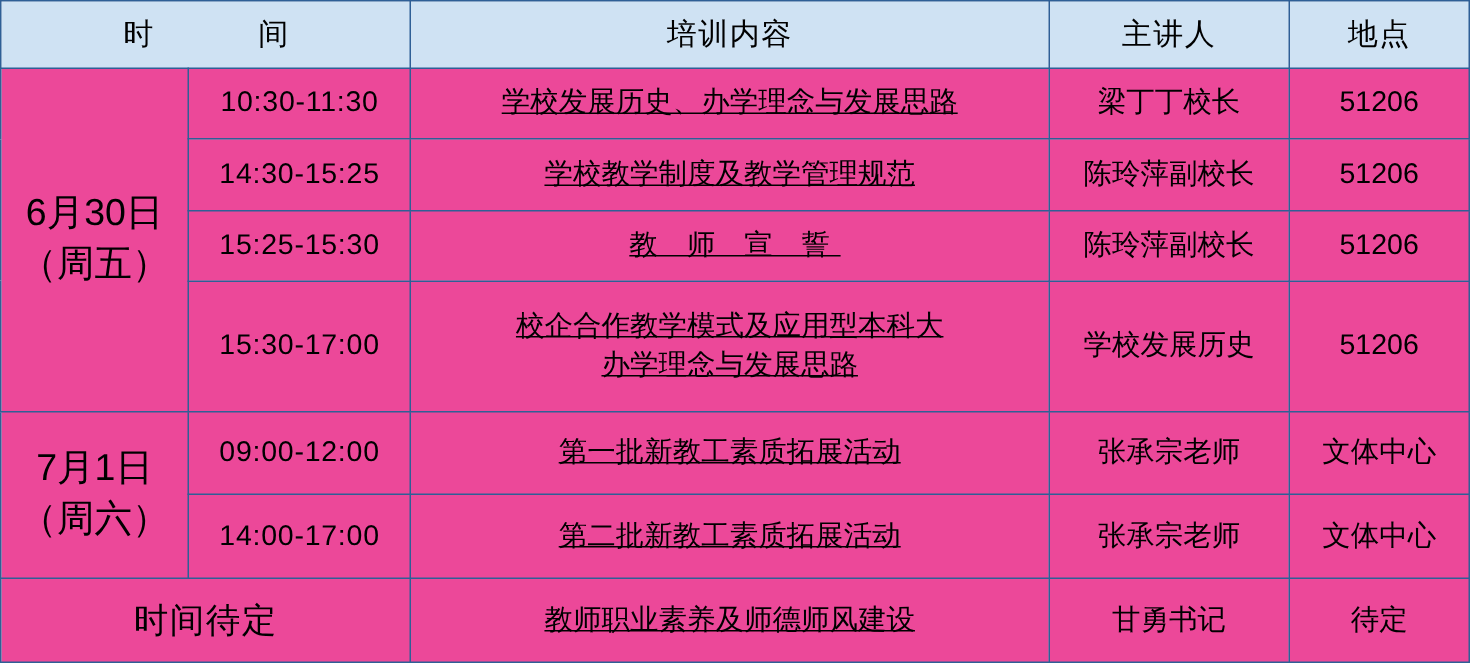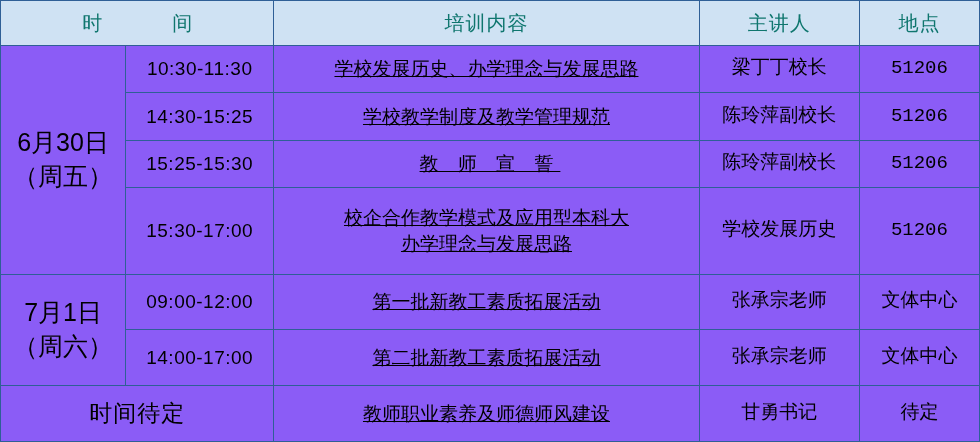--- a/index.html
+++ b/index.html
@@ -23,53 +23,52 @@
   table.schedule td, table.schedule th {
     border: 1px solid #2f5f96;
     text-align: center;
     vertical-align: middle;
     font-weight: normal;
     padding: 2px 4px;
     line-height: 1.35;
   }
   thead th {
     background: #cfe2f3;
-    color: #0f766e;
+    color: #000000;
     font-size: 20px;
     height: 40px;
     letter-spacing: 1px;
   }
   thead th.hdr-time {
     letter-spacing: 10px;
     text-indent: 10px;
   }
   td {
     font-size: 19px;
-    background: #8b5cf6;
+    background: #ec4899;
   }
   td.date-cell {
     font-size: 25px;
     line-height: 1.6;
   }
   td.time-cell {
     font-size: 19px;
     letter-spacing: 0.5px;
   }
   td.content-cell {
     font-size: 19px;
     text-decoration: underline;
   }
   td.content-cell.wide-spaced {
     letter-spacing: 7px;
     text-indent: 7px;
     text-align: center;
   }
   td.speaker-cell, td.place-cell {
     font-size: 19px;
-    font-family: Liberation Mono, monospace;
   }
   .col-date { width: 125px; }
   .col-time { width: 148px; }
   .col-content { width: 425px; }
   .col-speaker { width: 160px; }
   .col-place { width: 120px; }
   .two-line {
     display: block;
   }
   td.tbd-time {

